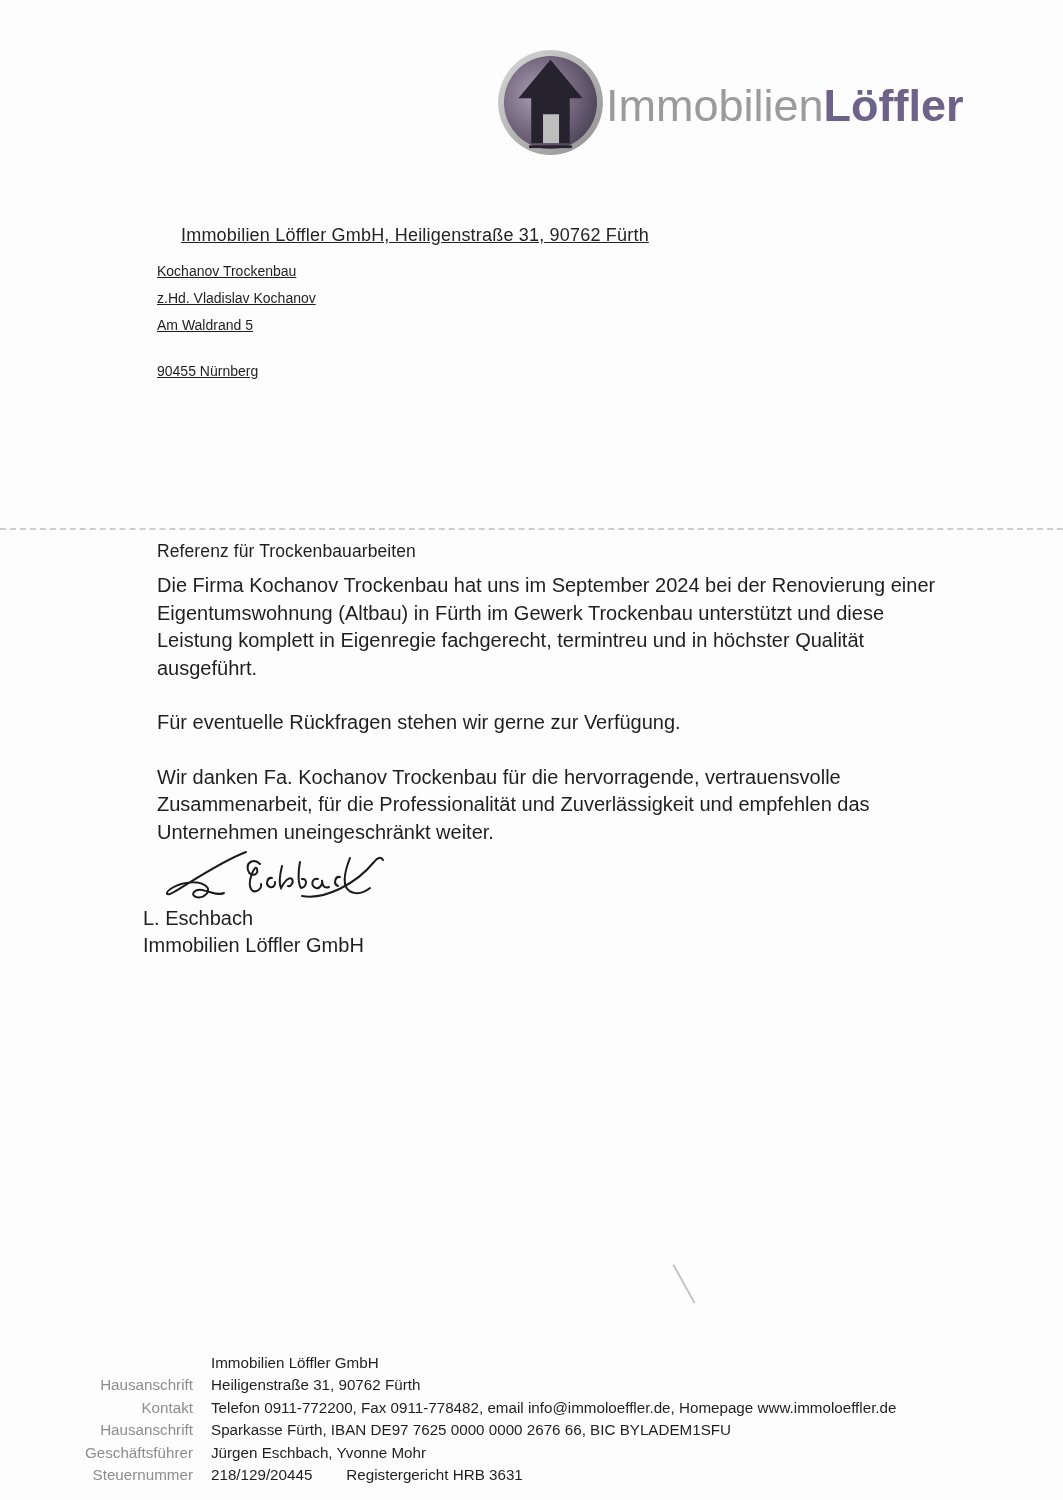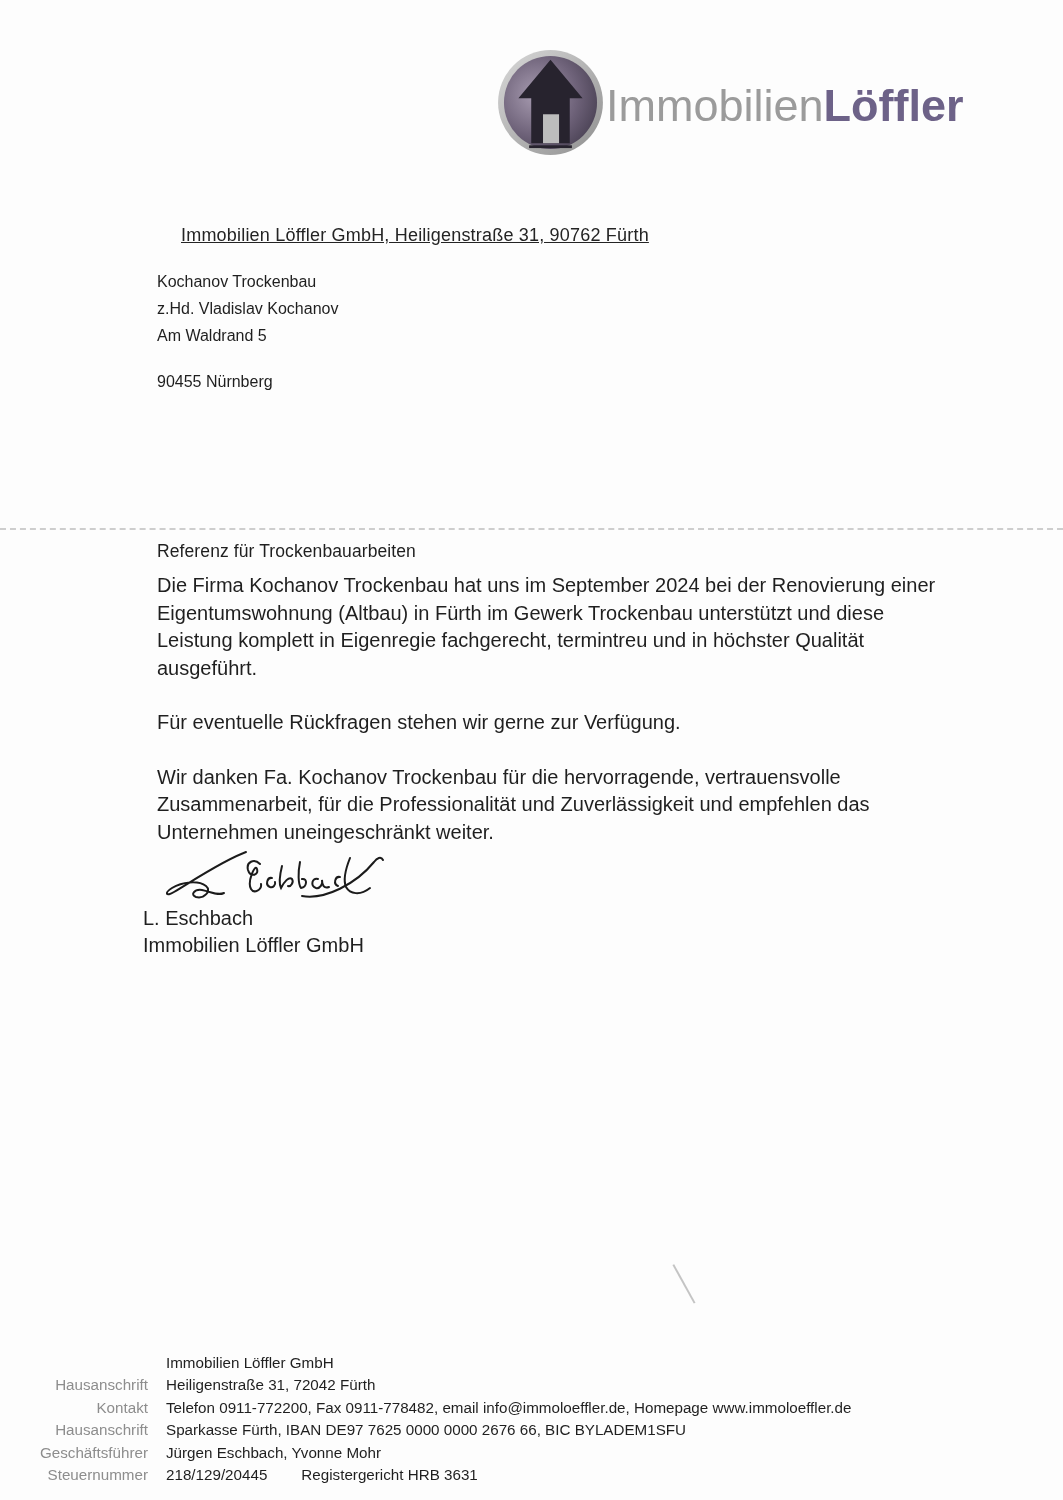--- a/index.html
+++ b/index.html
@@ -34,23 +34,24 @@
     position: absolute;
     left: 157px; top: 225px;
     font-size: 18px;
     text-decoration: underline;
     color: #242424;
     letter-spacing: 0.2px;
     margin-left: 24px;
   }
   .recipient {
     position: absolute;
-    left: 157px; top: 268px;
-    font-size: 16px;
+    left: 157px; top: 258px;
+    font-size: 14px;
     line-height: 27px;
+    text-decoration: underline;
   }
   .recipient .city { margin-top: 19px; }
 
   
   .fold-line {
     position: absolute;
     left: 0; top: 528px;
     width: 1063px;
     border-top: 2px dashed rgba(168,168,168,0.55);
   }
@@ -100,20 +101,21 @@
     left: 0; top: 1352px;
     width: 1063px;
     font-size: 15.2px;
   }
   .frow { display: flex; line-height: 22.4px; }
   .flabel {
     width: 148px;
     text-align: right;
     color: #8d8d8d;
     flex: 0 0 148px;
+    padding-left: 45px;
   }
   .fvalue { margin-left: 18px; white-space: nowrap; }
   .fvalue2 { margin-left: 34px; white-space: nowrap; }
 </style>
 </head>
 <body>
 
 <div class="page">
 
   <svg class="logo-circle" viewBox="0 0 100 100">
@@ -177,21 +179,21 @@
 
   <div class="scan-mark"></div>
 
   <div class="footer">
     <div class="frow">
       <span class="flabel"></span>
       <span class="fvalue">Immobilien Löffler GmbH</span>
     </div>
     <div class="frow">
       <span class="flabel">Hausanschrift</span>
-      <span class="fvalue">Heiligenstraße 31, 72042 Fürth</span>
+      <span class="fvalue">Heiligenstraße 31, 90762 Fürth</span>
     </div>
     <div class="frow">
       <span class="flabel">Kontakt</span>
       <span class="fvalue">Telefon 0911-772200, Fax 0911-778482, email info@immoloeffler.de, Homepage www.immoloeffler.de</span>
     </div>
     <div class="frow">
       <span class="flabel">Hausanschrift</span>
       <span class="fvalue">Sparkasse Fürth, IBAN DE97 7625 0000 0000 2676 66, BIC BYLADEM1SFU</span>
     </div>
     <div class="frow">

